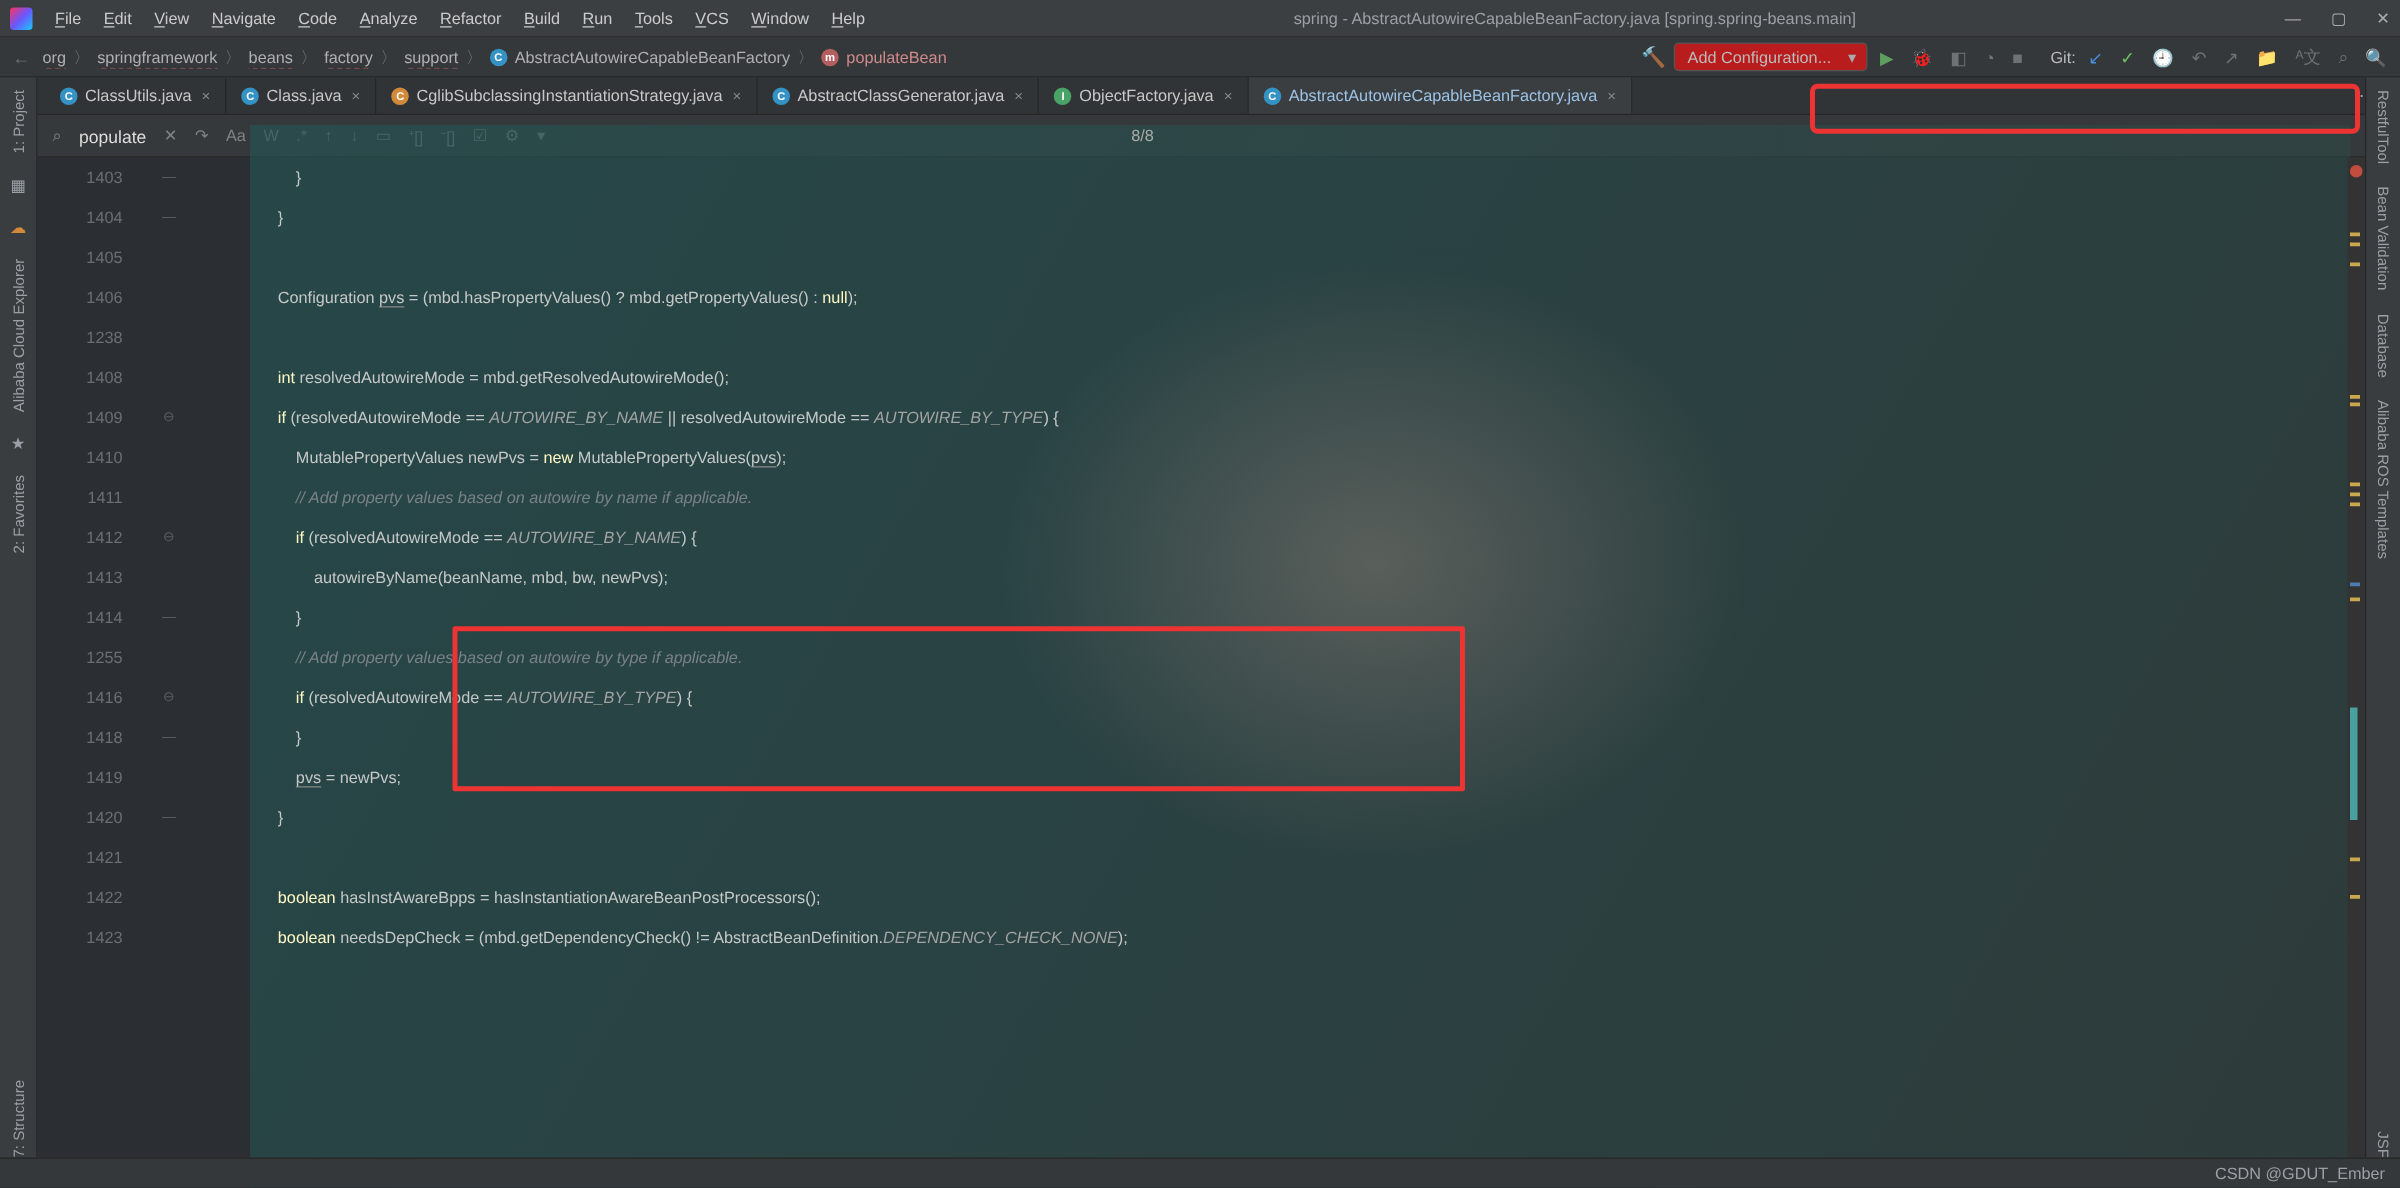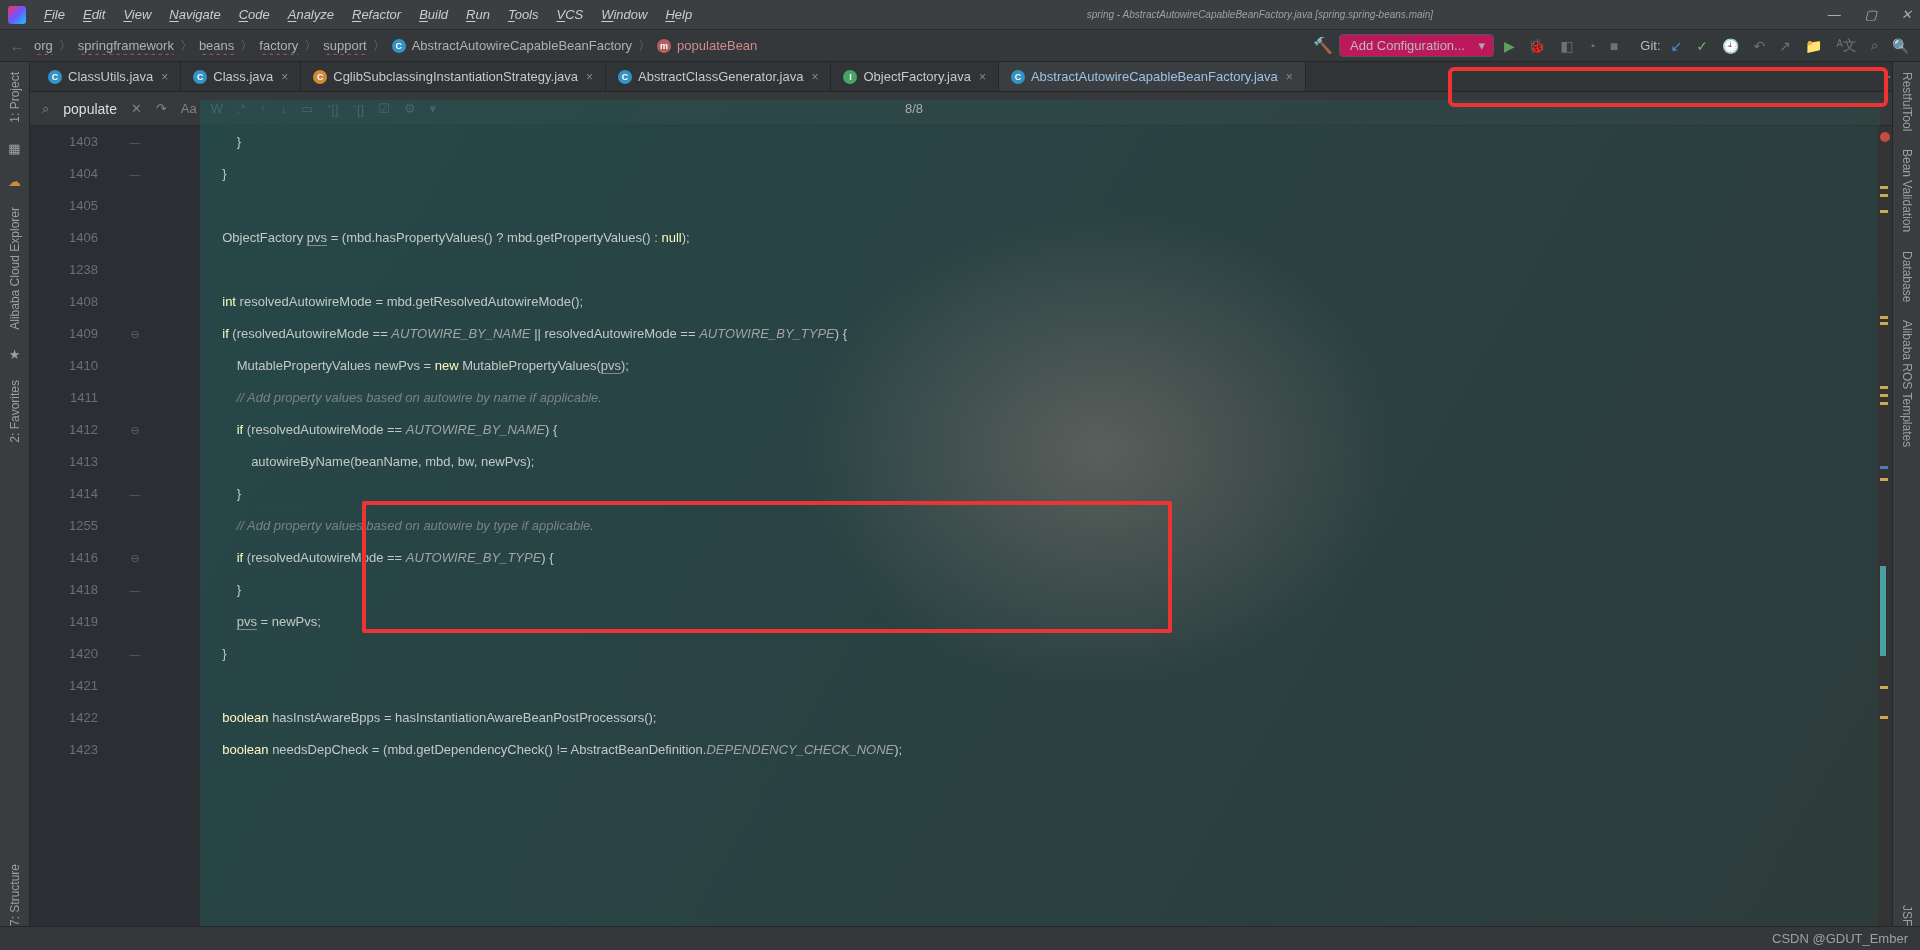--- a/index.html
+++ b/index.html
@@ -2,37 +2,37 @@
 <html><head>
 <meta charset="utf-8">
 <style>
 *{margin:0;padding:0;box-sizing:border-box;font-family:"Segoe UI",sans-serif;font-size:13px;}
 body{background:#2b2f33;color:#bbb;width:1920px;height:950px;overflow:hidden;position:relative;}
 
 .bg-tint{position:absolute;left:200px;top:100px;right:40px;bottom:0;
   background:radial-gradient(ellipse 500px 400px at 900px 350px,rgba(255,230,210,.22),rgba(40,80,80,.35) 60%),
              linear-gradient(120deg,rgba(30,90,90,.45),rgba(60,50,40,.35));pointer-events:none;}
 
-.titlebar{height:30px;background:#3c3f41;display:flex;align-items:center;padding:0 8px;gap:18px;border-bottom:1px solid #2a2a2a;font-style:italic;}
+.titlebar{height:30px;background:#3c3f41;display:flex;align-items:center;padding:0 8px;gap:18px;border-bottom:1px solid #2a2a2a;}
 .logo{width:18px;height:18px;background:linear-gradient(135deg,#fe315d,#6b57ff,#17c8ff);border-radius:3px;}
 .menu{display:flex;gap:18px;color:#ccc;}
 .menu span{cursor:pointer;}
 .menu span u{text-decoration:underline;text-underline-offset:2px;}
-.title{flex:1;text-align:center;color:#9aa0a6;font-size:10px;}
+.title{flex:1;text-align:center;color:#9aa0a6;font-size:13px;}
 .winbtns{display:flex;gap:24px;color:#aaa;font-size:14px;}
 
 .toolbar{height:32px;background:#34383b;display:flex;align-items:center;padding:0 6px;gap:6px;border-bottom:1px solid #262626;}
 .bc{display:flex;align-items:center;gap:6px;color:#b0b0b0;overflow:hidden;}
 .bc .sep{color:#777;}
 .bc .wavy{text-decoration:wavy underline #a05050;text-underline-offset:3px;}
 .bc .icon-cls{width:14px;height:14px;border-radius:50%;background:#3592c4;display:inline-flex;align-items:center;justify-content:center;color:#fff;font-size:9px;font-weight:bold;}
 .bc .icon-m{width:14px;height:14px;border-radius:50%;background:#b45f5f;display:inline-flex;align-items:center;justify-content:center;color:#fff;font-size:9px;font-weight:bold;}
 .tspacer{flex:1;}
 .hammer{color:#7aa65f;font-size:16px;}
-.run-config{background:#be185d;border:1px solid #555;border-radius:4px;padding:3px 28px 3px 10px;color:#bbb;position:relative;}
+.run-config{background:#b91c1c;border:1px solid #555;border-radius:4px;padding:3px 28px 3px 10px;color:#bbb;position:relative;}
 .run-config::after{content:"▾";position:absolute;right:8px;top:3px;color:#aaa;}
 .ticon{color:#6e7275;font-size:14px;padding:0 4px;cursor:pointer;}
 .git-lbl{color:#bbb;margin-left:12px;text-align:center;}
 .git-blue{color:#4a90d9;}
 .git-green{color:#6fbf60;}
 
 .tabs{height:30px;background:#313436;display:flex;align-items:center;padding-left:36px;gap:0;border-bottom:1px solid #262626;}
 .tab{display:flex;align-items:center;gap:6px;padding:0 12px;height:100%;color:#c8c8c8;border-right:1px solid #262626;cursor:pointer;}
 .tab .ci{width:14px;height:14px;border-radius:50%;display:inline-flex;align-items:center;justify-content:center;font-size:9px;font-weight:bold;color:#fff;}
 .ci.b{background:#3592c4;} .ci.o{background:#d08a3a;} .ci.g{background:#4aa366;}
@@ -251,21 +251,21 @@
       <div class="code">                    <span class="id">}</span></div>
     </div>
     <div class="ed-row">
       <div class="gut">1405</div>
       <div class="fold"></div>
       <div class="code"></div>
     </div>
     <div class="ed-row">
       <div class="gut">1406</div>
       <div class="fold"></div>
-      <div class="code">                    <span class="id">ObjectFactory </span><span class="un">pvs</span><span class="id"> = (mbd.hasPropertyValues() ? mbd.getPropertyValues() : </span><span class="kw">null</span><span class="id">);</span></div>
+      <div class="code">                    <span class="id">Configuration </span><span class="un">pvs</span><span class="id"> = (mbd.hasPropertyValues() ? mbd.getPropertyValues() : </span><span class="kw">null</span><span class="id">);</span></div>
     </div>
     <div class="ed-row">
       <div class="gut">1238</div>
       <div class="fold"></div>
       <div class="code"></div>
     </div>
     <div class="ed-row">
       <div class="gut">1408</div>
       <div class="fold"></div>
       <div class="code">                    <span class="kw">int</span><span class="id"> resolvedAutowireMode = mbd.getResolvedAutowireMode();</span></div>

